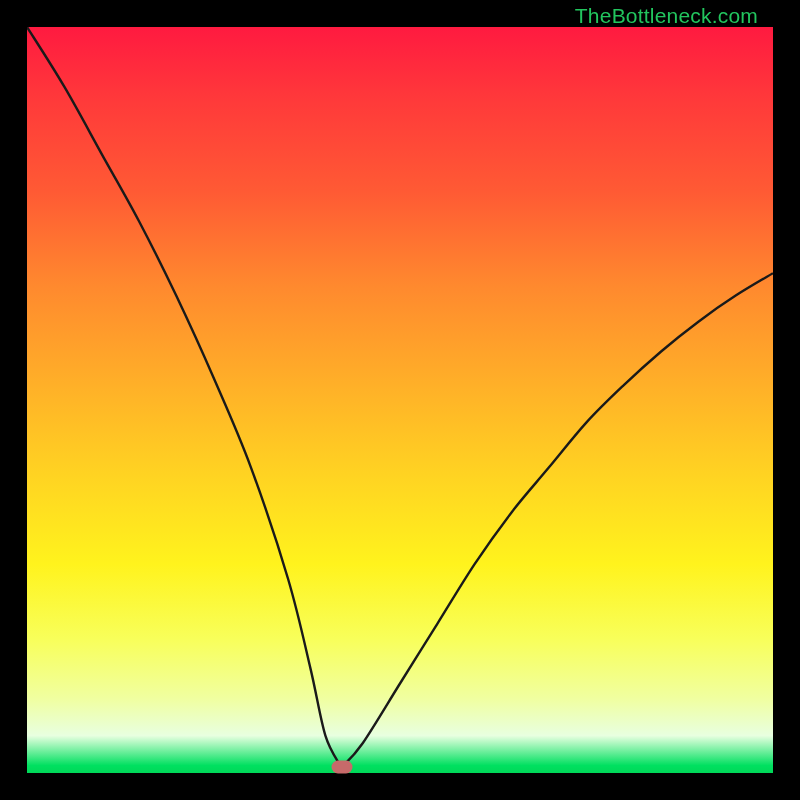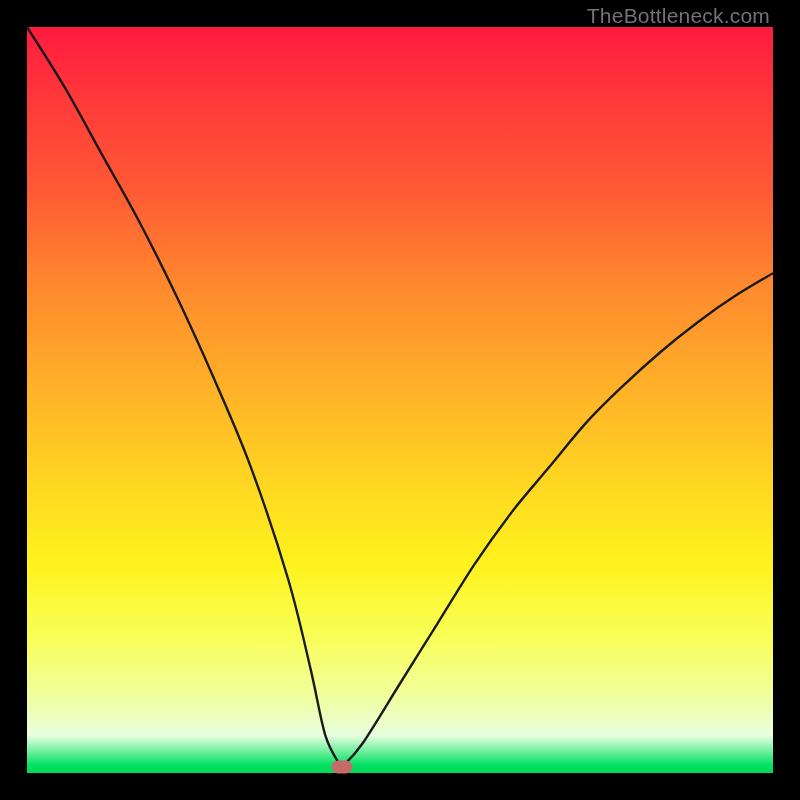--- a/index.html
+++ b/index.html
@@ -34,23 +34,23 @@
       #fff31d 72%,
       #f8ff5a 82%,
       #f0ffa0 90%,
       #e8ffe0 95%,
       #00e060 99%,
       #00d858 100%
     );
   }
   .attribution {
     position: absolute;
-    right: 30px;
+    right: 42px;
     top: 4px;
-    color: #737373;
+    color: #22c55e;
     font-size: 21px;
     letter-spacing: 0.2px;
   }
   svg.curve {
     position: absolute;
     left: 0;
     top: 0;
     width: 746px;
     height: 746px;
   }

